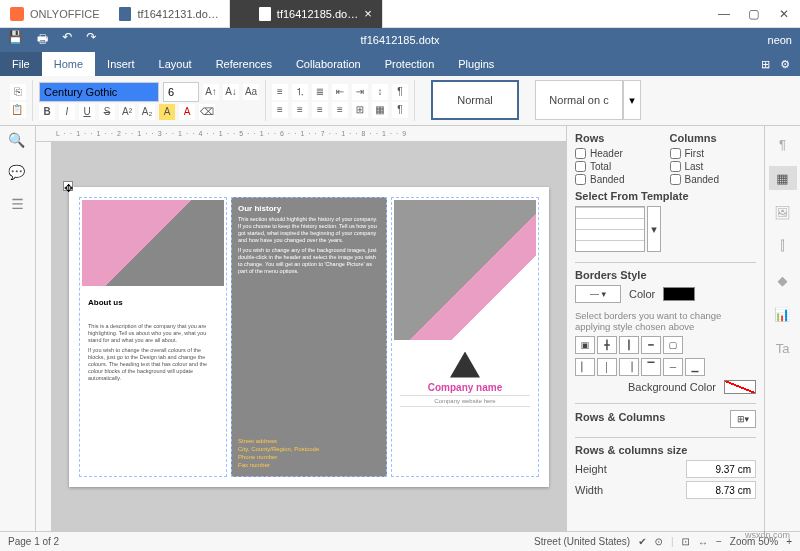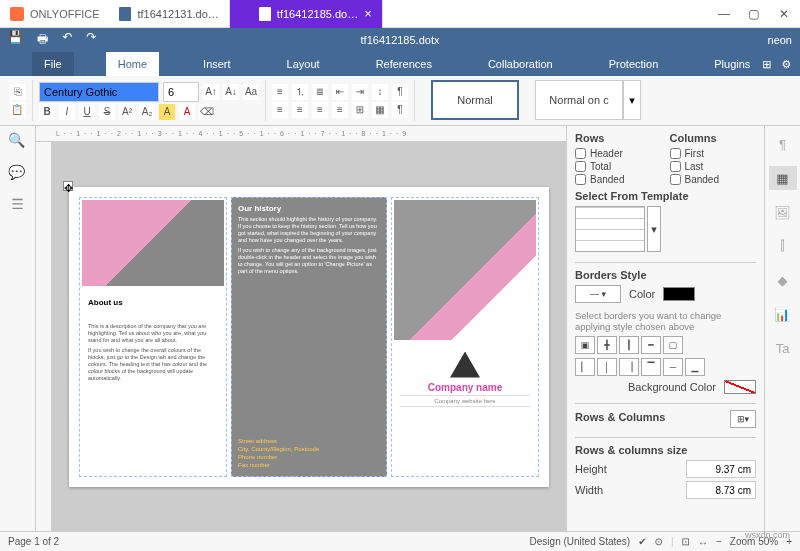--- a/index.html
+++ b/index.html
@@ -3,36 +3,36 @@
 <meta charset="utf-8">
 <style>
 * { margin: 0; padding: 0; box-sizing: border-box; font-family: Arial, sans-serif; }
 body { width: 800px; height: 551px; overflow: hidden; background: #f0f0f0; font-size: 11px; }
 
 
 .titlebar { height: 28px; background: #fff; display: flex; align-items: center; border-bottom: 1px solid #ddd; }
 .logo { display: flex; align-items: center; padding: 0 10px; font-size: 11px; color: #666; font-weight: 500; }
 .logo-icon { width: 14px; height: 14px; background: #ff6f3d; border-radius: 2px; margin-right: 6px; }
 .doc-tab { height: 28px; padding: 0 10px; display: flex; align-items: center; gap: 6px; font-size: 11px; color: #555; border-right: 1px solid #ddd; }
-.doc-tab.active { background: #6d28d9; color: #fff; padding-left: 29px; }
+.doc-tab.active { background: #404040; color: #fff; padding-left: 29px; }
 .doc-tab .tab-icon { width: 12px; height: 14px; background: #446995; display: inline-block; border-radius: 1px; }
 .doc-tab.active .tab-icon { background: #fff; }
 .tab-close { font-size: 13px; cursor: pointer; }
 .titlebar-right { margin-left: auto; display: flex; gap: 14px; padding-right: 8px; color: #555; }
 .win-btn { width: 16px; height: 16px; display: flex; align-items: center; justify-content: center; font-size: 12px; }
 
 
 .hdr-top { height: 24px; background: #446995; display: flex; align-items: center; padding: 0 8px; }
 .hdr-top .qat { display: flex; gap: 14px; color: #fff; }
 .hdr-top .qat span { font-size: 12px; }
 .hdr-top .doc-title { position: absolute; left: 50%; transform: translateX(-50%); color: #fff; font-size: 11px; }
 .hdr-top .user { margin-left: auto; color: #fff; font-size: 11px; }
 
 .menubar { height: 24px; background: #446995; display: flex; align-items: center; }
-.menu-item { padding: 0 12px; color: #fff; font-size: 11px; height: 24px; display: flex; align-items: center; margin-left: 32px; }
+.menu-item { padding: 0 12px; color: #fff; font-size: 11px; height: 24px; display: flex; align-items: center; }
 .menu-item.file { background: #3a5a80; }
 .menu-item.active { background: #fff; color: #446995; }
 .menubar-right { margin-left: auto; display: flex; gap: 10px; padding-right: 10px; color: #fff; }
 
 
 .toolbar { height: 50px; background: #f7f7f7; border-bottom: 1px solid #ccc; display: flex; padding: 4px; }
 .tb-seg { display: flex; flex-direction: column; justify-content: center; padding: 0 6px; border-right: 1px solid #ddd; gap: 2px; }
 .tb-row { display: flex; gap: 4px; align-items: center; }
 .tb-btn { width: 16px; height: 16px; display: flex; align-items: center; justify-content: center; font-size: 10px; color: #555; background: #fff; border: 1px solid transparent; }
 .font-sel { width: 120px; height: 20px; border: 1px solid #ccc; background: #3b82f6; font-size: 11px; padding: 0 4px; }
@@ -351,21 +351,21 @@
     <div>⫿</div>
     <div>◆</div>
     <div>📊</div>
     <div>Ta</div>
   </div>
 </div>
 
 <div class="statusbar">
   <span>Page 1 of 2</span>
   <span class="sb-right">
-    <span>Design (United States)</span>
+    <span>Street (United States)</span>
     <span>✔</span>
     <span>⊙</span>
     <span class="sb-sep">|</span>
     <span>⊡</span>
     <span>↔</span>
     <span>−</span>
     <span>Zoom 50%</span>
     <span>+</span>
   </span>
 </div>

